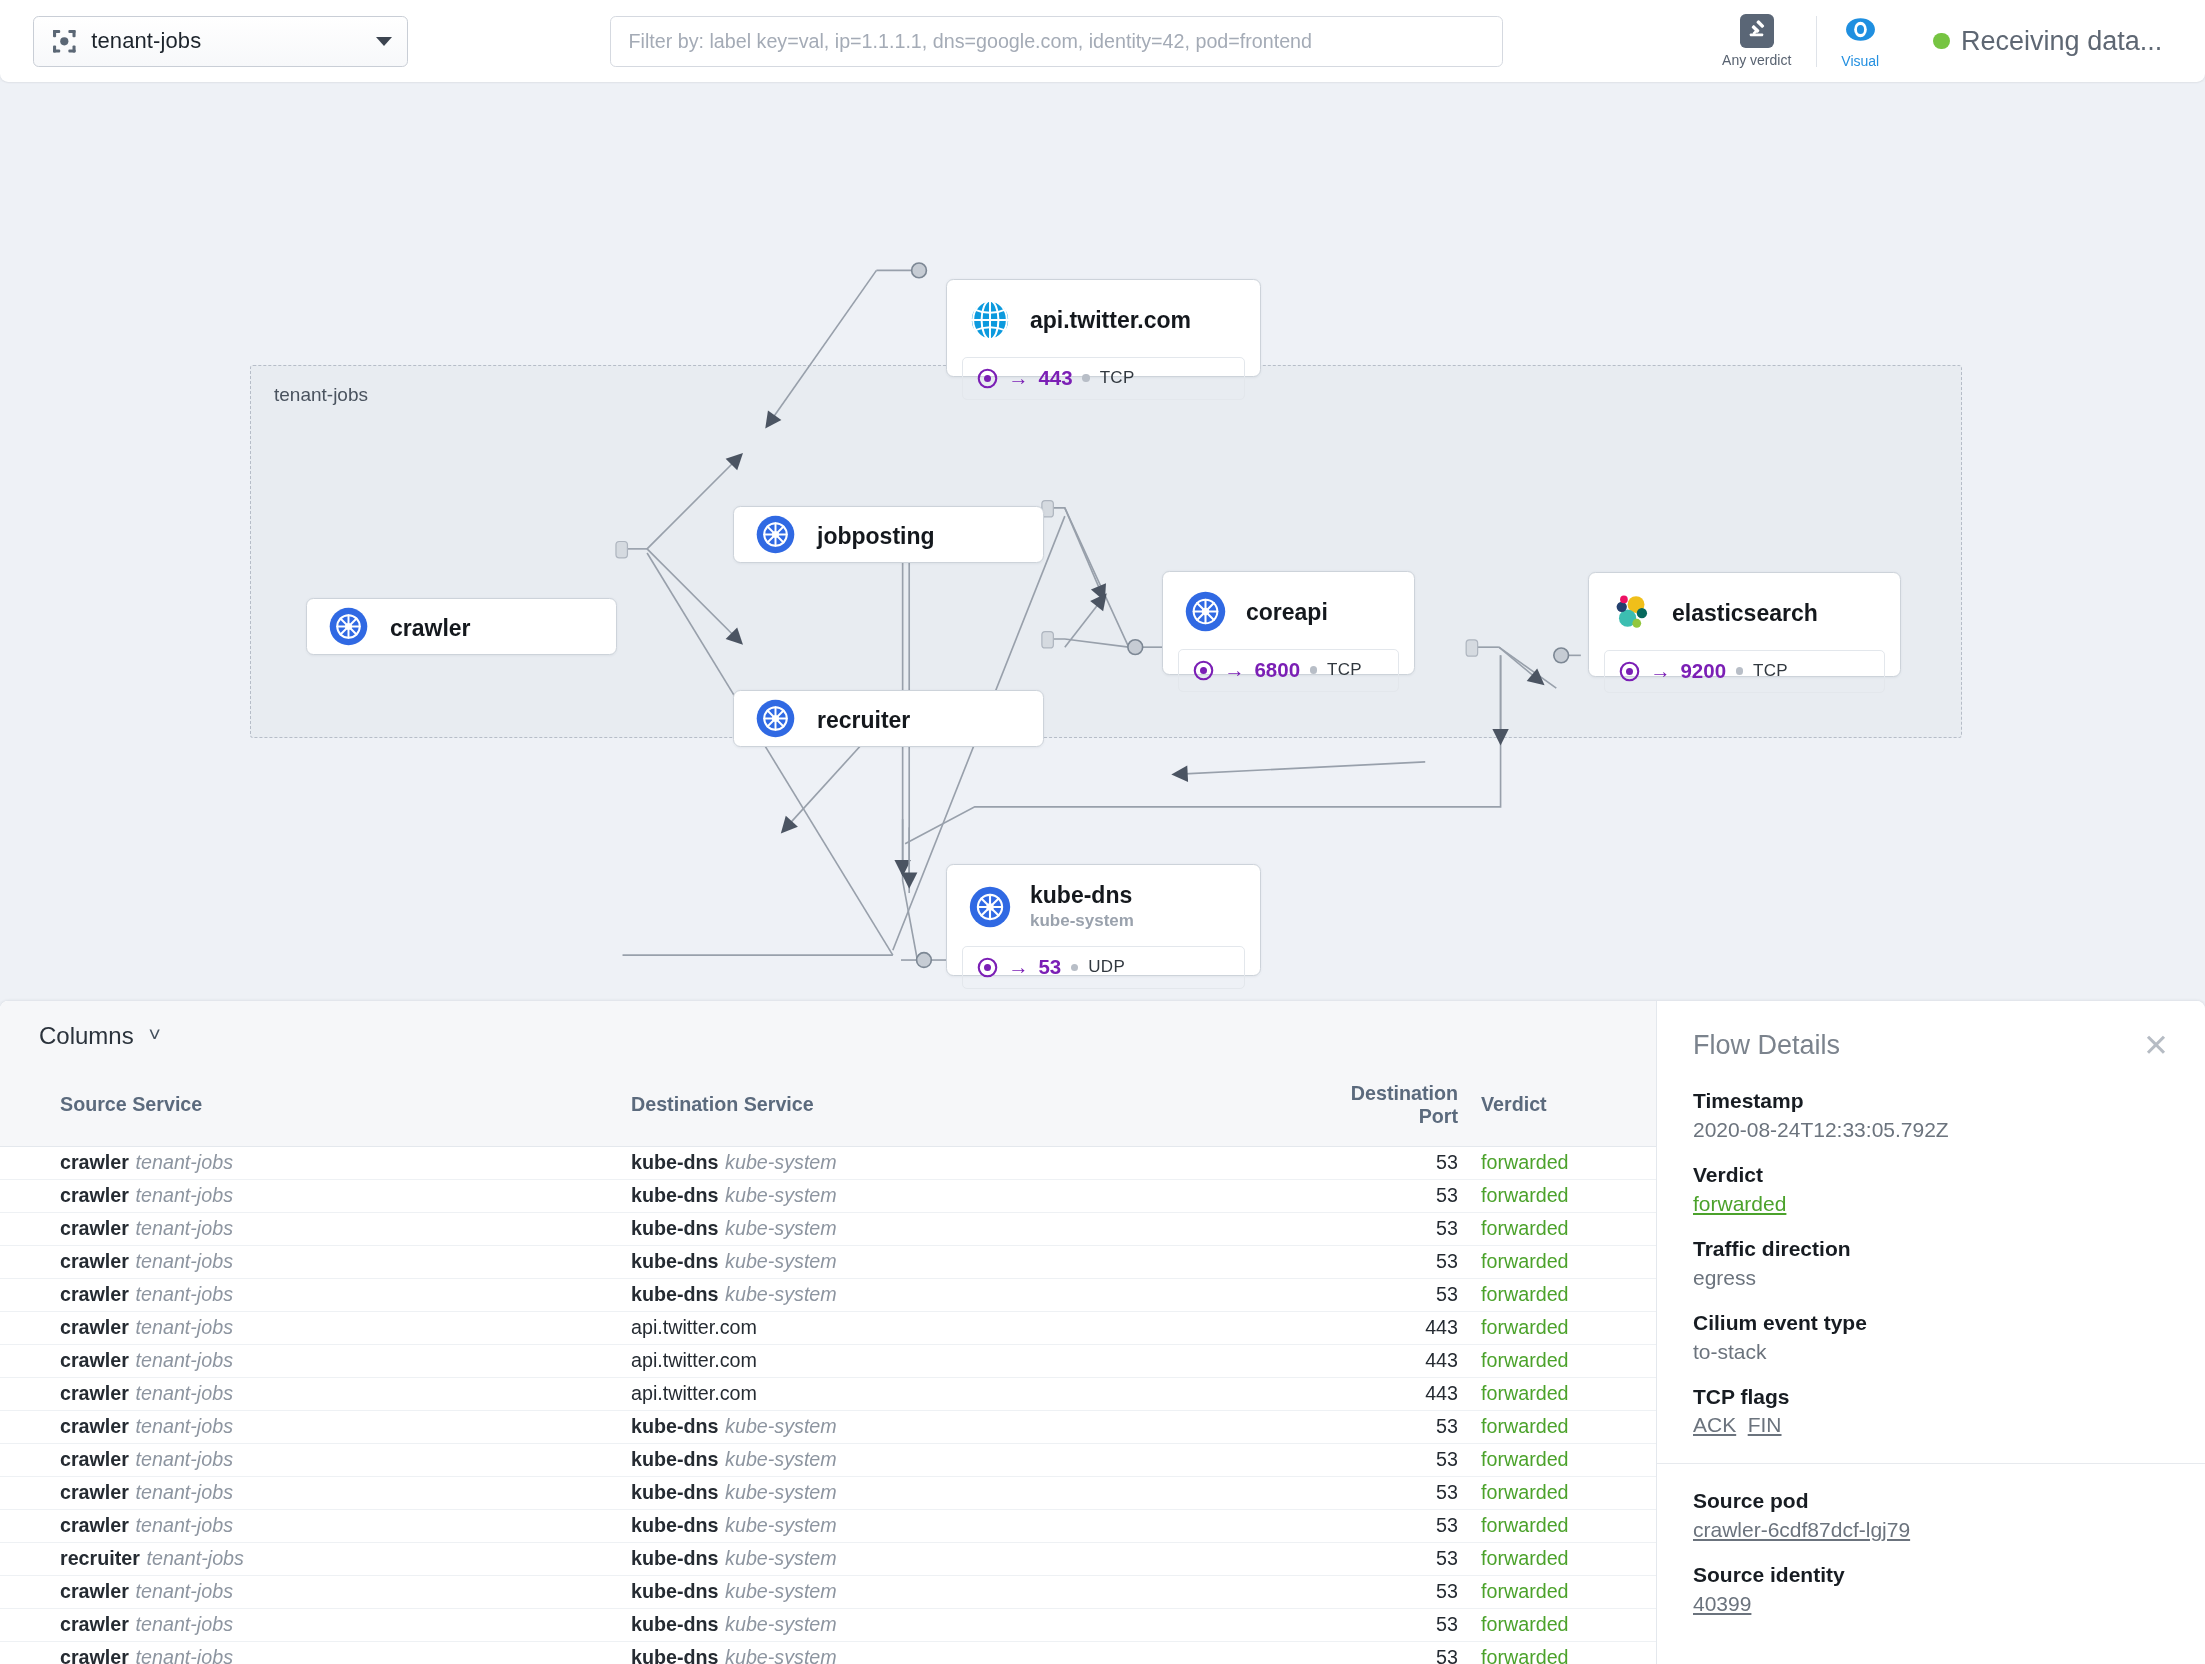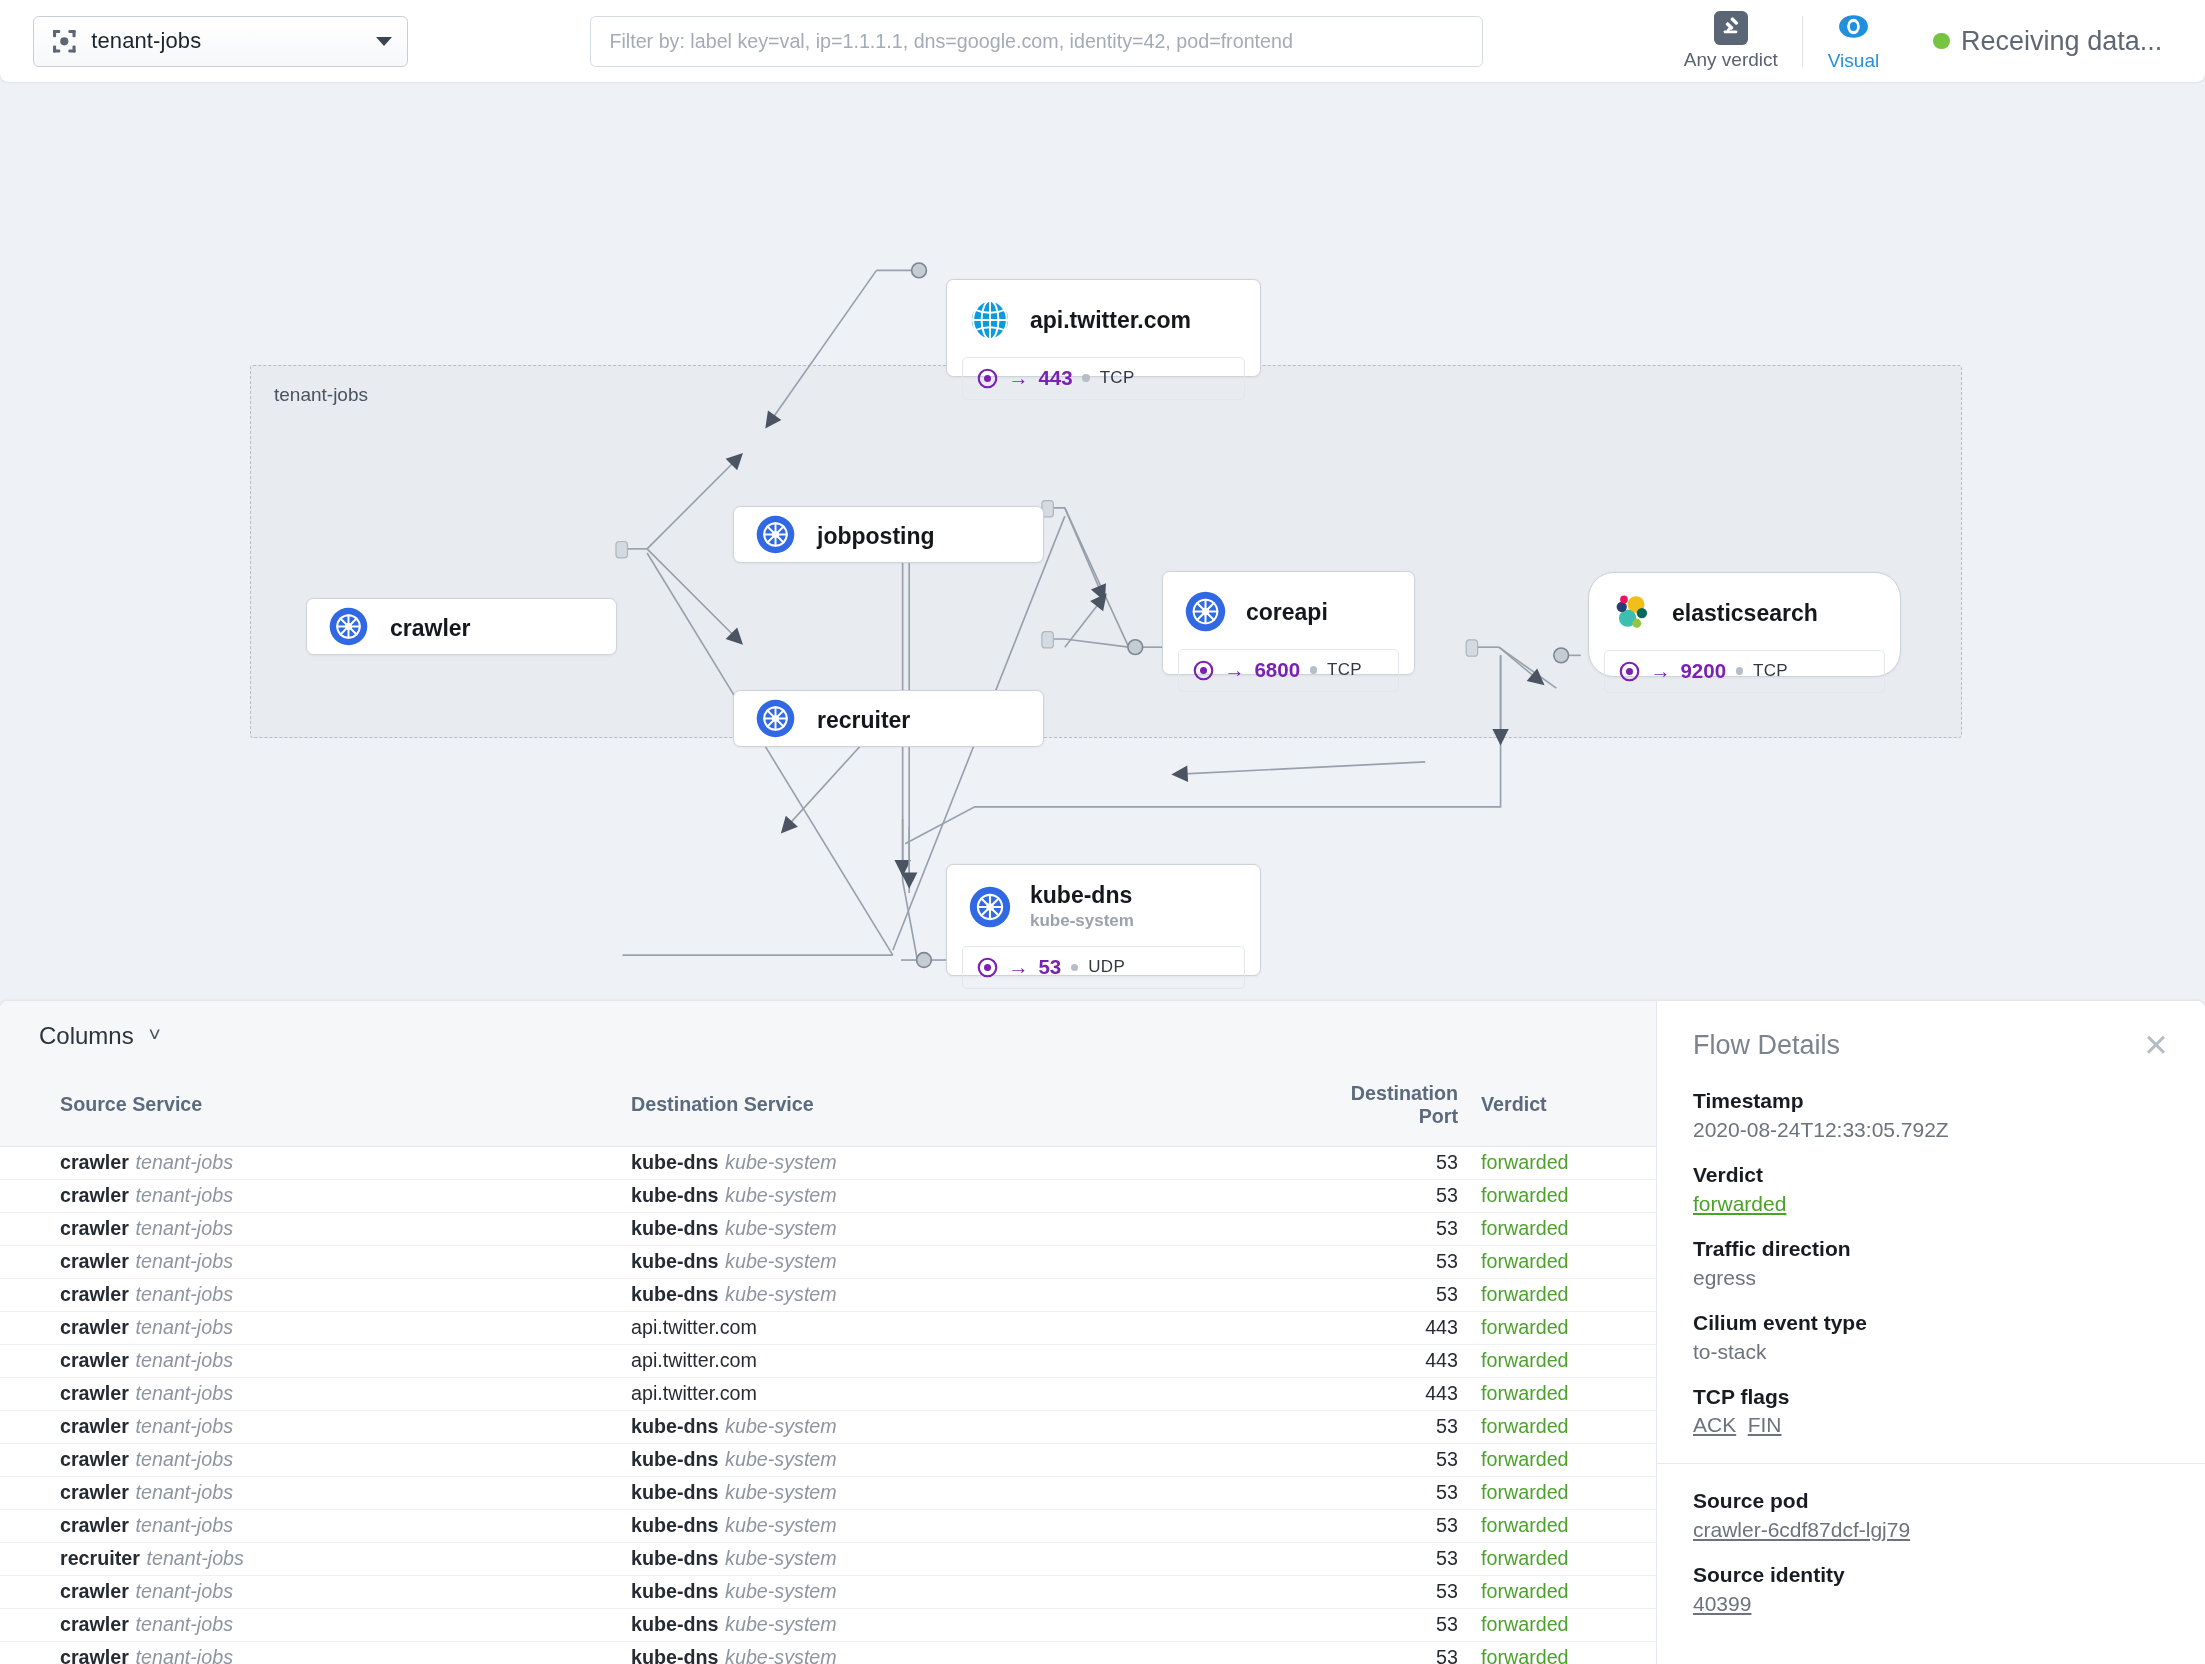--- a/index.html
+++ b/index.html
@@ -36,21 +36,21 @@
   .filter-input{
     width:893px; height:51px; border:0.8px solid #d5d9e0; border-radius:5.7px;
     background:#fff; padding:0 18px; font-size:19.7px; color:#2b333c;
     font-family:"Liberation Sans", sans-serif;
   }
   .filter-input::placeholder{ color:#a4abb6; }
   .tb-btn{
     display:flex; flex-direction:column; align-items:center; gap:4.9px;
     cursor:pointer; flex:none; padding:0 18px;
   }
-  .tb-btn .lbl{ font-size:19px; color:#586270; }
+  .tb-btn .lbl{ font-size:14px; color:#586270; }
   .tb-btn.active .lbl{ color:#2490e0; }
   .divider-v{ width:0.8px; height:51px; background:#dfe3e9; flex:none; margin:0 6.6px;}
   .gavel{
     width:34px;height:34px;border-radius:5.7px;background:#5a6676;
     display:flex;align-items:center;justify-content:center;
   }
   .status{
     display:flex; align-items:center; gap:11.5px; flex:none; margin-left:36px; margin-right:9.8px;
   }
   .dot-green{ width:16.4px;height:16.4px;border-radius:50%;background:#76c442; flex:none;}
@@ -403,21 +403,21 @@
             <circle cx="12" cy="12" r="4" fill="#7b1fb5"></circle>
           </svg>
         </span>
         <span class="port-arrow">→</span>
         <span class="port-num">6800</span>
         <span class="port-dot"></span>
         <span class="port-proto">TCP</span>
       </div>
     </div>
 
-    <div class="node" style="left:1588px; top:490px; width:313px; height:105px;border-radius:26px;">
+    <div class="node" style="left:1588px; top:490px; width:313px; height:105px;">
       <div class="node-head">
         <span class="node-icon">
           <svg viewBox="0 0 24 24" width="44" height="44">
             <circle cx="14.2" cy="7.4" r="4.6" fill="#f0bf1a"></circle>
             <circle cx="9.6" cy="14.8" r="4.7" fill="#3cbeb1"></circle>
             <circle cx="17.4" cy="12.1" r="2.8" fill="#07695c"></circle>
             <circle cx="14.6" cy="17.6" r="2.4" fill="#92c73d"></circle>
             <circle cx="6.4" cy="8.6" r="2.8" fill="#23406e"></circle>
             <circle cx="7.6" cy="4.6" r="2.1" fill="#ed1163"></circle>
           </svg>

